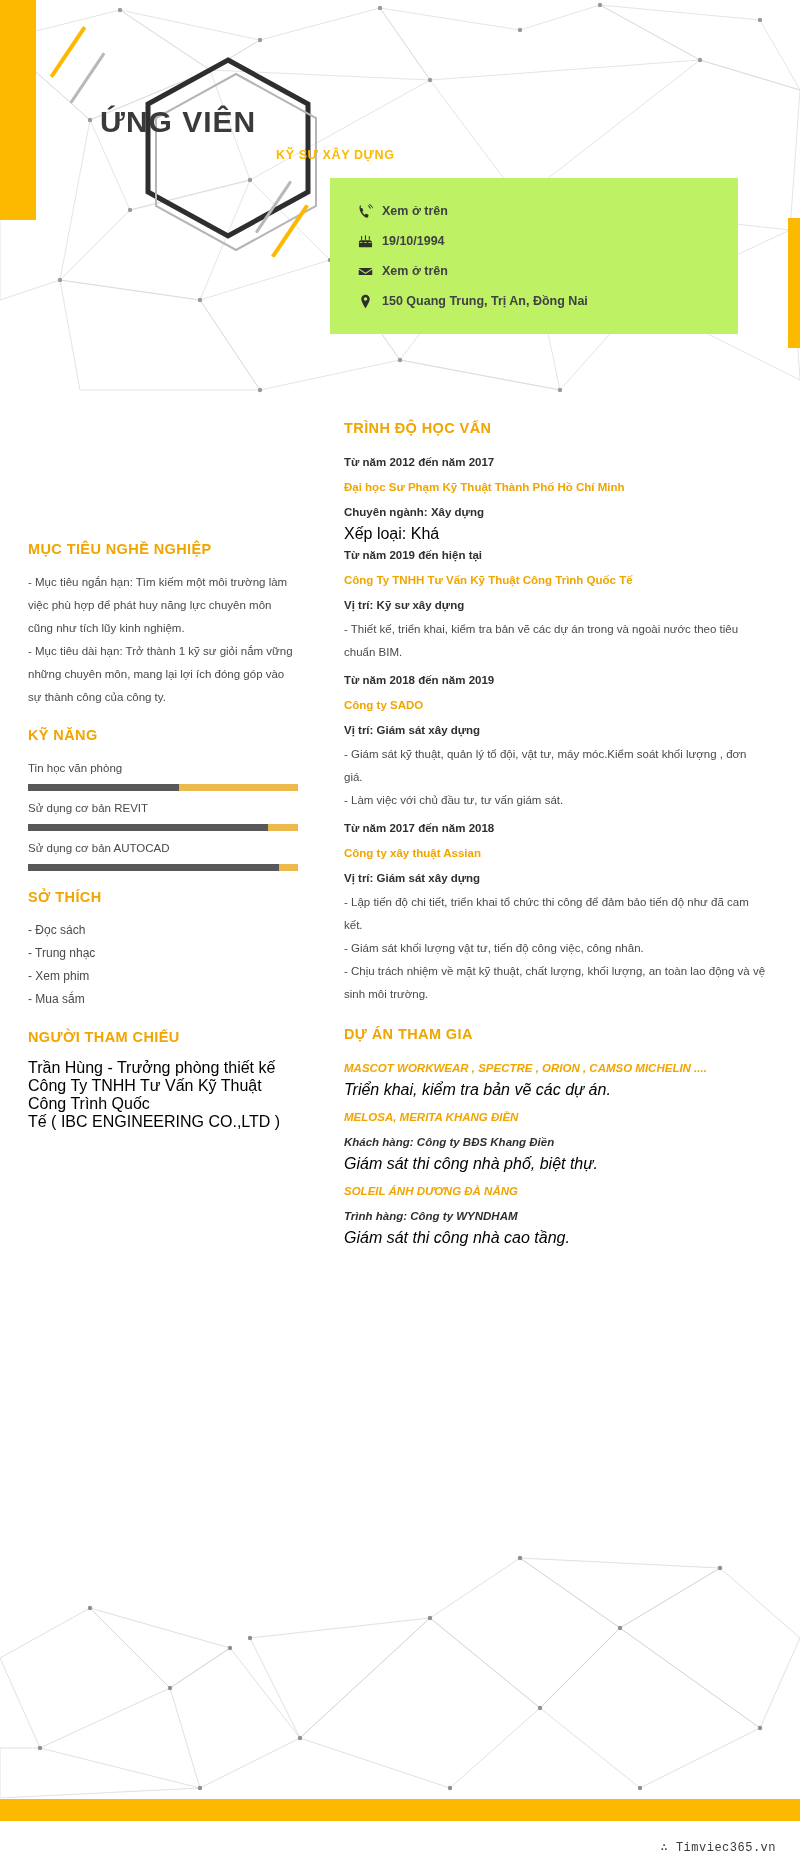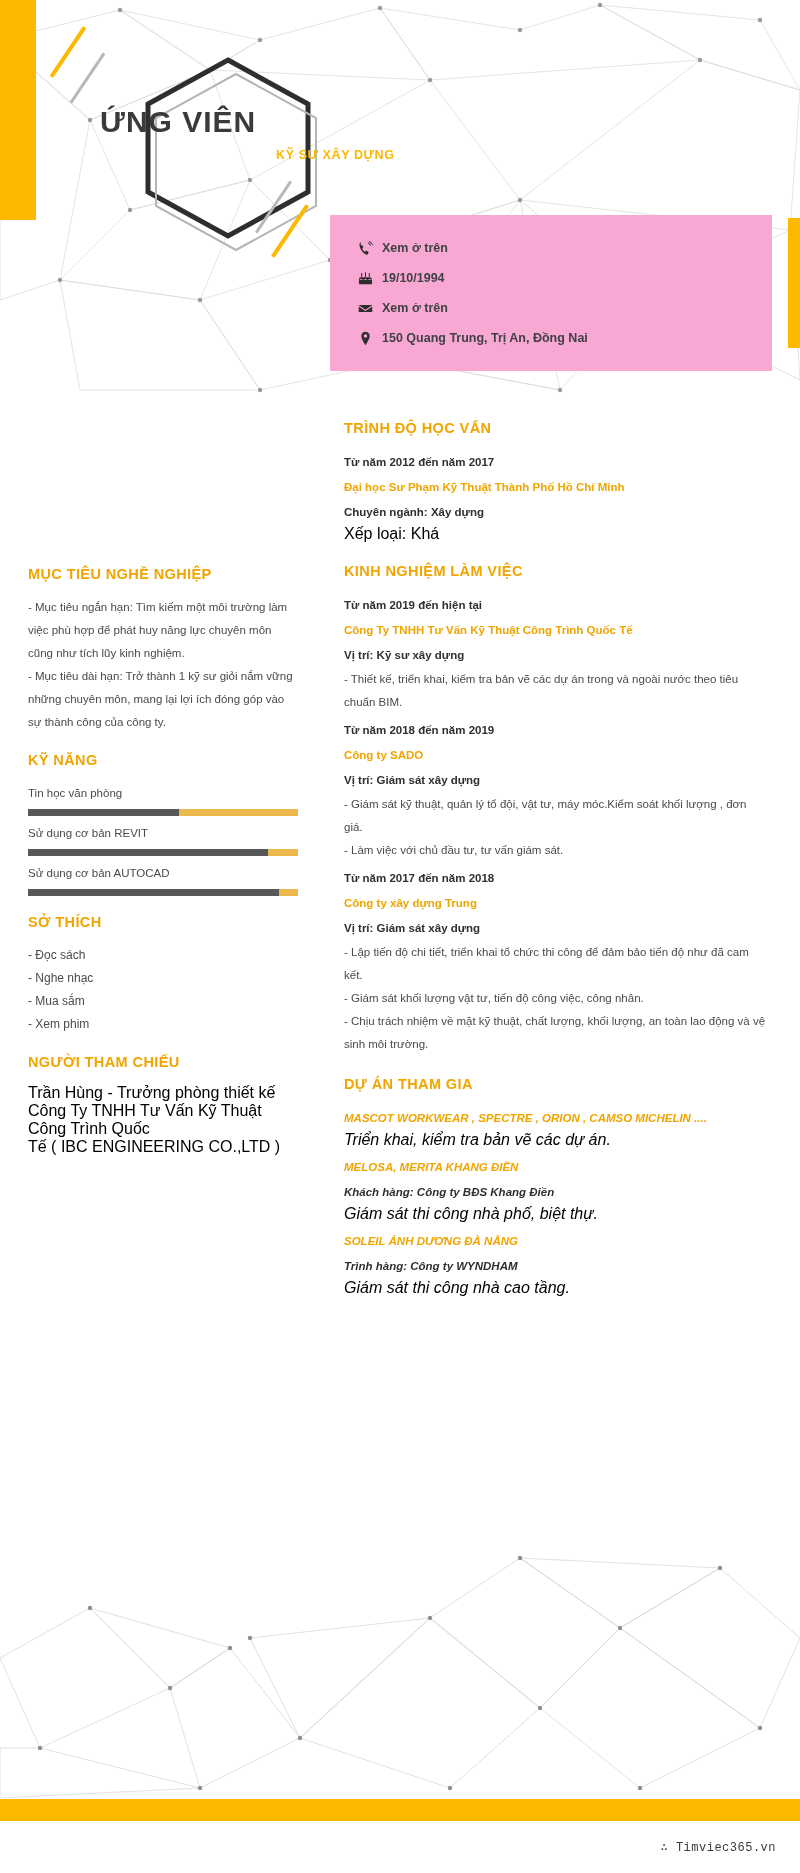--- a/index.html
+++ b/index.html
@@ -90,25 +90,24 @@
       background:#b8b8b8; transform:rotate(34deg); }
   .accent-line.y2 { left:288px; top:200px; width:4px; height:62px;
       background:#fcb900; transform:rotate(34deg); }
   .accent-line.g2 { left:272px; top:176px; width:3px; height:62px;
       background:#b8b8b8; transform:rotate(34deg); }
 
   
   .contact-box {
     position:absolute;
     left:330px; top:178px;
-    width:442px;
-    background:#f9a8d4;
+    width:408px;
+    background:#bef264;
     padding:18px 0 18px 28px;
     z-index:4;
-    margin-top:37px;
   }
   .contact-row {
     display:flex;
     align-items:center;
     height:30px;
     color:#3f4144;
     font-size:12.5px;
     font-weight:bold;
   }
   .contact-row .ico {
@@ -386,59 +385,58 @@
 
       <div class="skill">
         <div class="skill-label">Sử dụng cơ bản AUTOCAD</div>
         <div class="skill-bar">
           <div class="fill" style="width: 93%;"></div>
         </div>
       </div>
 
       <h2 class="sec">SỞ THÍCH</h2>
       <div class="hobby">- Đọc sách</div>
-      <div class="hobby">- Nghe nhạc</div>
+      <div class="hobby">- Trung nhạc</div>
+      <div class="hobby">- Xem phim</div>
       <div class="hobby">- Mua sắm</div>
-      <div class="hobby">- Xem phim</div>
 
       <h2 class="sec">NGƯỜI THAM CHIẾU</h2>
       <div class="body">Trần Hùng - Trưởng phòng thiết kế</div>
       <div class="body">Công Ty TNHH Tư Vấn Kỹ Thuật Công Trình Quốc</div>
       <div class="body">Tế ( IBC ENGINEERING CO.,LTD )</div>
 
     </div>
 
     <div class="col-right">
 
       <h2 class="sec">TRÌNH ĐỘ HỌC VẤN</h2>
       <div class="bold-line">Từ năm 2012 đến năm 2017</div>
       <div class="accent-line-txt">Đại học Sư Phạm Kỹ Thuật Thành Phố Hồ Chí Minh</div>
       <div class="bold-line">Chuyên ngành: Xây dựng</div>
       <div class="body">Xếp loại: Khá</div>
 
-      <h2 class="sec">KINH NGHIỆM LÀM VIỆC</h2>
 
       <div class="exp-block">
         <div class="bold-line">Từ năm 2019 đến hiện tại</div>
         <div class="accent-line-txt">Công Ty TNHH Tư Vấn Kỹ Thuật Công Trình Quốc Tế</div>
         <div class="bold-line">Vị trí: Kỹ sư xây dựng</div>
         <p class="body">- Thiết kế, triển khai, kiểm tra bản vẽ các dự án trong và ngoài nước theo tiêu chuẩn BIM.</p>
       </div>
 
       <div class="exp-block">
         <div class="bold-line">Từ năm 2018 đến năm 2019</div>
         <div class="accent-line-txt">Công ty SADO</div>
         <div class="bold-line">Vị trí: Giám sát xây dựng</div>
         <p class="body">- Giám sát kỹ thuật, quản lý tổ đội, vật tư, máy móc.Kiểm soát khối lượng , đơn giá.</p>
         <p class="body">- Làm việc với chủ đầu tư, tư vấn giám sát.</p>
       </div>
 
       <div class="exp-block">
         <div class="bold-line">Từ năm 2017 đến năm 2018</div>
-        <div class="accent-line-txt">Công ty xây dựng Trung</div>
+        <div class="accent-line-txt">Công ty xây thuật Assian</div>
         <div class="bold-line">Vị trí: Giám sát xây dựng</div>
         <p class="body">- Lập tiến độ chi tiết, triển khai tổ chức thi công để đảm bảo tiến độ như đã cam kết.</p>
         <p class="body">- Giám sát khối lượng vật tư, tiến độ công việc, công nhân.</p>
         <p class="body">- Chịu trách nhiệm về mặt kỹ thuật, chất lượng, khối lượng, an toàn lao động và vệ sinh môi trường.</p>
       </div>
 
       <h2 class="sec">DỰ ÁN THAM GIA</h2>
 
       <div class="proj-block">
         <div class="accent-line-txt">MASCOT WORKWEAR , SPECTRE , ORION , CAMSO MICHELIN ....</div>

